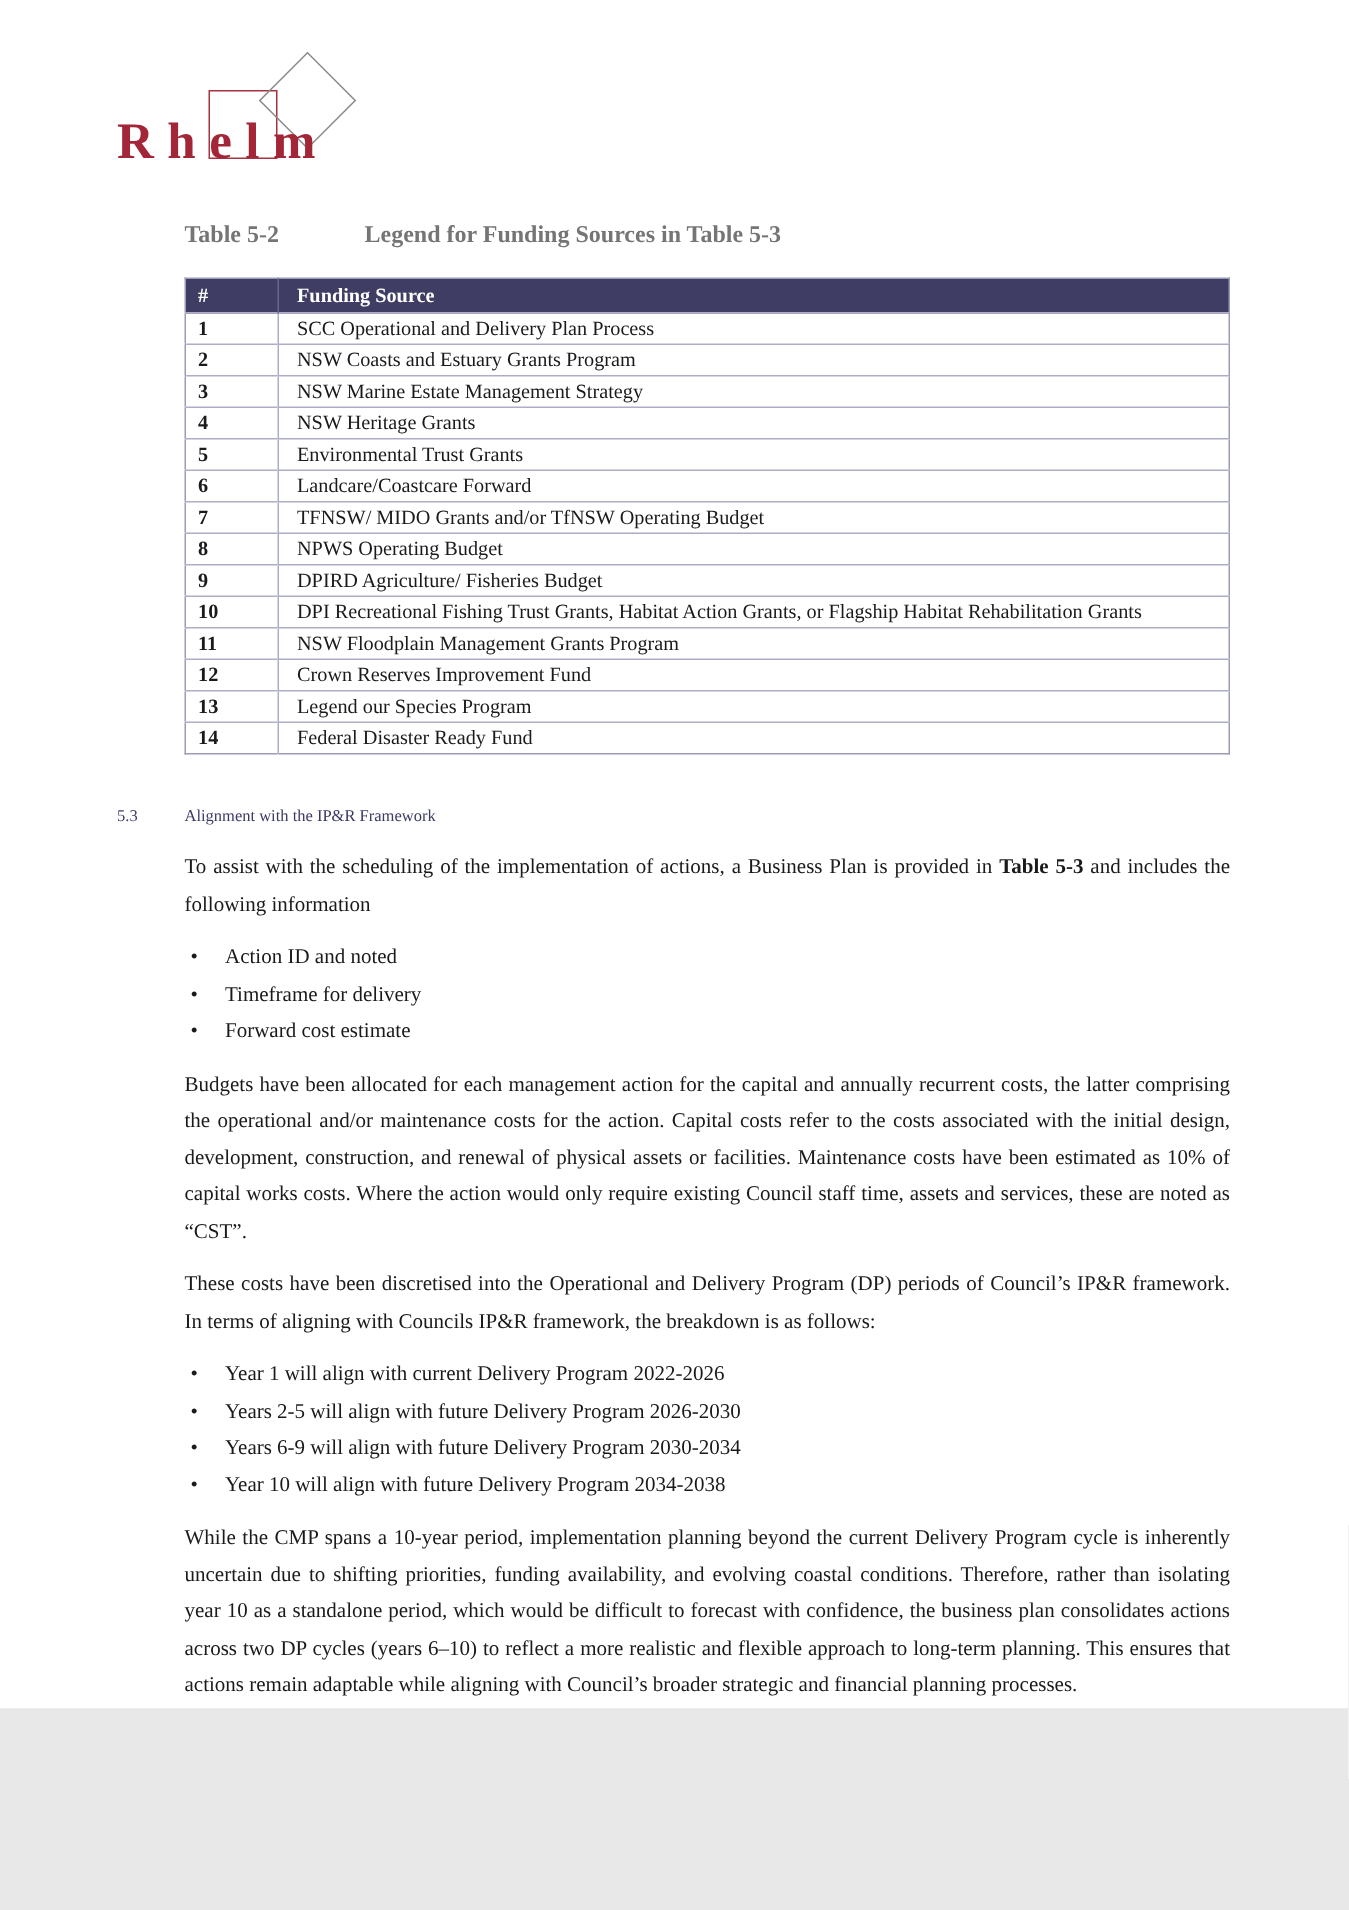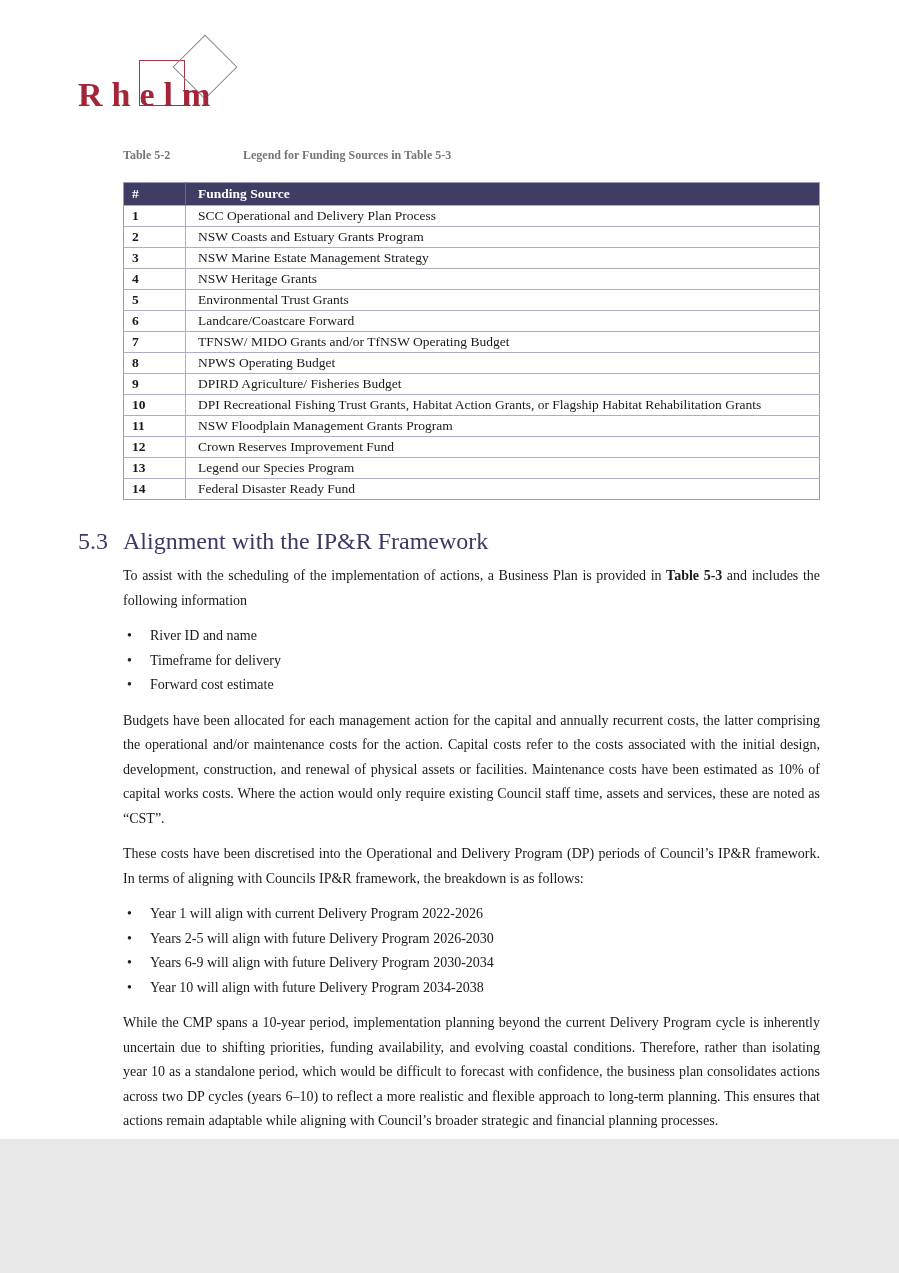--- a/index.html
+++ b/index.html
@@ -19,41 +19,41 @@
   }
   .logo-text{
     position:absolute;left:0;top:34px;font-size:34px;font-weight:bold;
     color:#a32638;letter-spacing:9px;line-height:34px;white-space:nowrap;
   }
   .header-title{
     position:absolute;top:88px;right:34px;font-size:15px;color:#808080;
   }
   
   .content{position:absolute;left:123px;top:148px;width:697px;}
-  .caption{display:flex;font-size:12px;font-weight:bold;color:#757575;margin:0 0 19px 0;}
+  .caption{display:flex;font-size:16px;font-weight:bold;color:#757575;margin:0 0 19px 0;}
   .caption-label{width:120px;flex:0 0 120px;}
   
   table.funding{
     width:100%;border-collapse:collapse;font-size:13.5px;
     border:1px solid #9b9ab8;
   }
   table.funding th{
     background:#3f3d63;color:#ffffff;text-align:left;font-weight:bold;
     height:22px;padding:0 0 0 8px;border-right:1px solid #6a6890;font-size:13.5px;
   }
   table.funding th:last-child{border-right:none;padding-left:12px;}
   table.funding td{
     height:20px;padding:0 4px 0 8px;border-top:1px solid #aeadc7;
     border-right:1px solid #aeadc7;vertical-align:middle;white-space:nowrap;
   }
   table.funding td:last-child{border-right:none;padding-left:12px;margin-top:16px;}
   table.funding td.num{font-weight:bold;width:49px;}
   
   .section-heading{
-    position:relative;margin:30px 0 12px 0;font-size:24px;color:#3b3a63;
+    position:relative;margin:30px 0 12px 0;font-size:11px;color:#3b3a63;
     font-weight:normal;line-height:22px;
   }
   .section-number{position:absolute;left:-45px;top:0;}
   p.body{
     font-size:14px;line-height:24.5px;text-align:justify;margin:11px 0;
   }
   p.body .b{font-weight:bold;}
   ul.bullets{
     list-style:none;margin:5px 0 11px 0;padding:0;font-size:14px;line-height:24.5px;
   }
@@ -154,21 +154,21 @@
     </table>
 
     <div class="section-heading">
       <span class="section-number">5.3</span>
       <span>Alignment with the IP&amp;R Framework</span>
     </div>
 
     <p class="body"><span>To assist with the scheduling of the implementation of actions, a Business Plan is provided in </span><span class="b">Table 5-3</span><span> and includes the following information</span></p>
 
     <ul class="bullets">
-      <li>River ID and name</li>
+      <li>Action ID and noted</li>
       <li>Timeframe for delivery</li>
       <li>Forward cost estimate</li>
     </ul>
 
     <p class="body">Budgets have been allocated for each management action for the capital and annually recurrent costs, the latter comprising the operational and/or maintenance costs for the action. Capital costs refer to the costs associated with the initial design, development, construction, and renewal of physical assets or facilities. Maintenance costs have been estimated as 10% of capital works costs. Where the action would only require existing Council staff time, assets and services, these are noted as “CST”.</p>
 
     <p class="body">These costs have been discretised into the Operational and Delivery Program (DP) periods of Council’s IP&amp;R framework. In terms of aligning with Councils IP&amp;R framework, the breakdown is as follows:</p>
 
     <ul class="bullets">
       <li>Year 1 will align with current Delivery Program 2022-2026</li>

